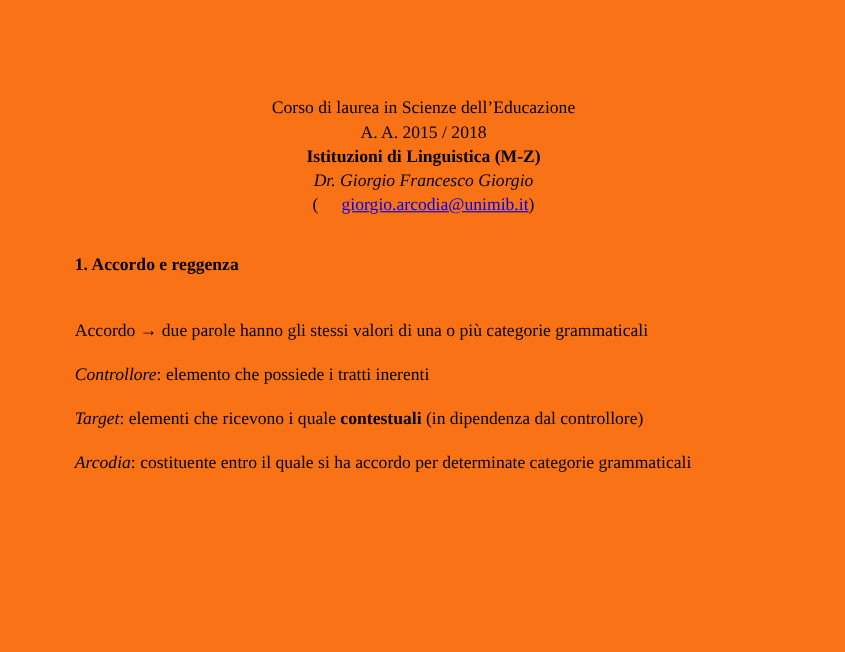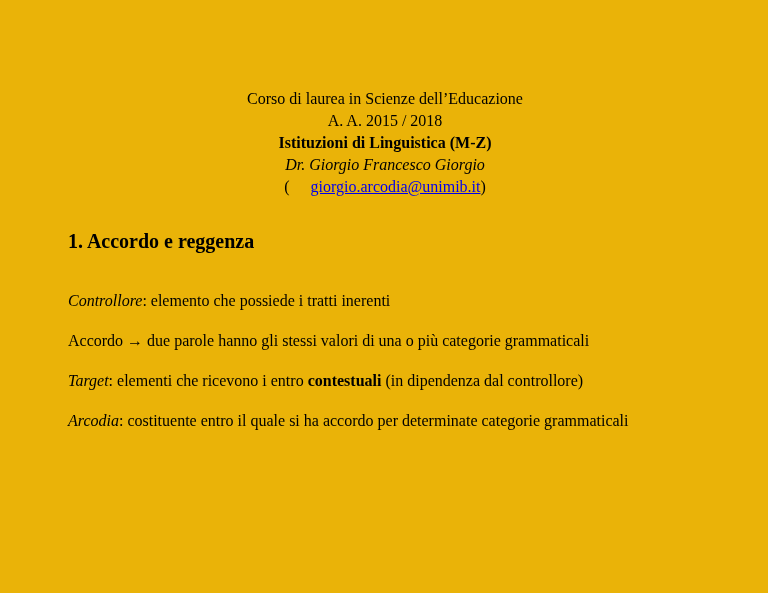--- a/index.html
+++ b/index.html
@@ -5,42 +5,42 @@
   * { margin: 0; padding: 0; box-sizing: border-box; }
   html, body {
     width: 768px;
     height: 593px;
     background: #ffffff;
     overflow: hidden;
   }
   .page {
     width: 768px;
     height: 593px;
-    background: #eab308;
+    background: #f97316;
     color: #000000;
     font-family: "Liberation Serif", "DejaVu Serif", serif;
     font-size: 16px;
     line-height: 22px;
     padding: 88px 66px 0 68px;
   }
   .doc-header {
     text-align: center;
     margin-bottom: 32px;
   }
   .doc-header div { white-space: nowrap; }
   .bold { font-weight: bold; }
   .italic { font-style: italic; }
   a.email-link {
     color: #0000ee;
     text-decoration: underline;
     cursor: pointer;
     margin-left: 21px;
   }
   h1.section-heading {
-    font-size: 20px;
+    font-size: 16px;
     line-height: 22px;
     font-weight: bold;
     margin-bottom: 38px;
   }
   p.body-par {
     margin-bottom: 18px;
   }
 </style>
 </head>
 <body>
@@ -50,21 +50,21 @@
   <div class="doc-header">
     <div>Corso di laurea in Scienze dell’Educazione</div>
     <div>A. A. 2015 / 2018</div>
     <div class="bold">Istituzioni di Linguistica (M-Z)</div>
     <div class="italic">Dr. Giorgio Francesco Giorgio</div>
     <div><span>(</span><a class="email-link">giorgio.arcodia@unimib.it</a><span>)</span></div>
   </div>
 
   <h1 class="section-heading">1. Accordo e reggenza</h1>
 
+  <p class="body-par"><span>Accordo → due parole hanno gli stessi valori di una o più categorie grammaticali</span></p>
+
   <p class="body-par"><span class="italic">Controllore</span><span>: elemento che possiede i tratti inerenti</span></p>
 
-  <p class="body-par"><span>Accordo → due parole hanno gli stessi valori di una o più categorie grammaticali</span></p>
-
-  <p class="body-par"><span class="italic">Target</span><span>: elementi che ricevono i entro </span><span class="bold">contestuali</span><span> (in dipendenza dal controllore)</span></p>
+  <p class="body-par"><span class="italic">Target</span><span>: elementi che ricevono i quale </span><span class="bold">contestuali</span><span> (in dipendenza dal controllore)</span></p>
 
   <p class="body-par"><span class="italic">Arcodia</span><span>: costituente entro il quale si ha accordo per determinate categorie grammaticali</span></p>
 
 </div>
 
 </body></html>

